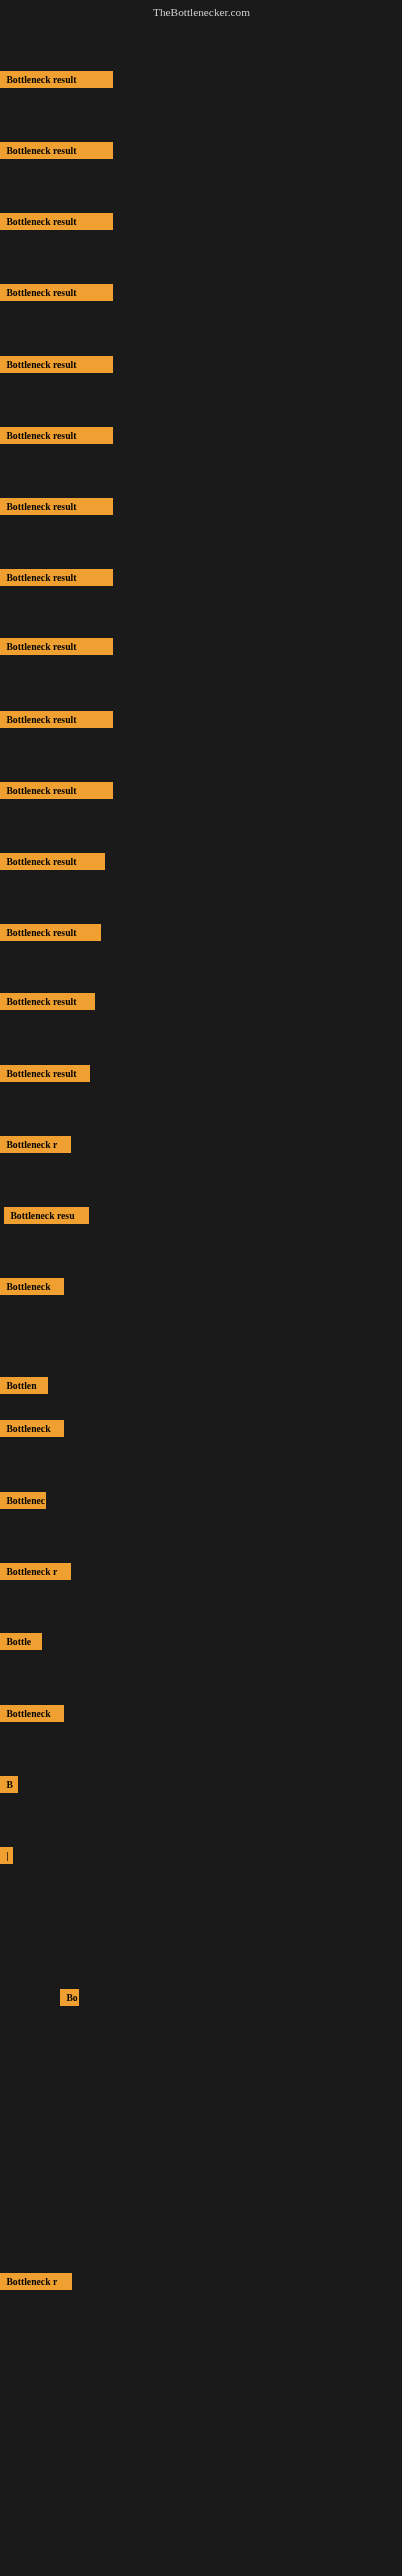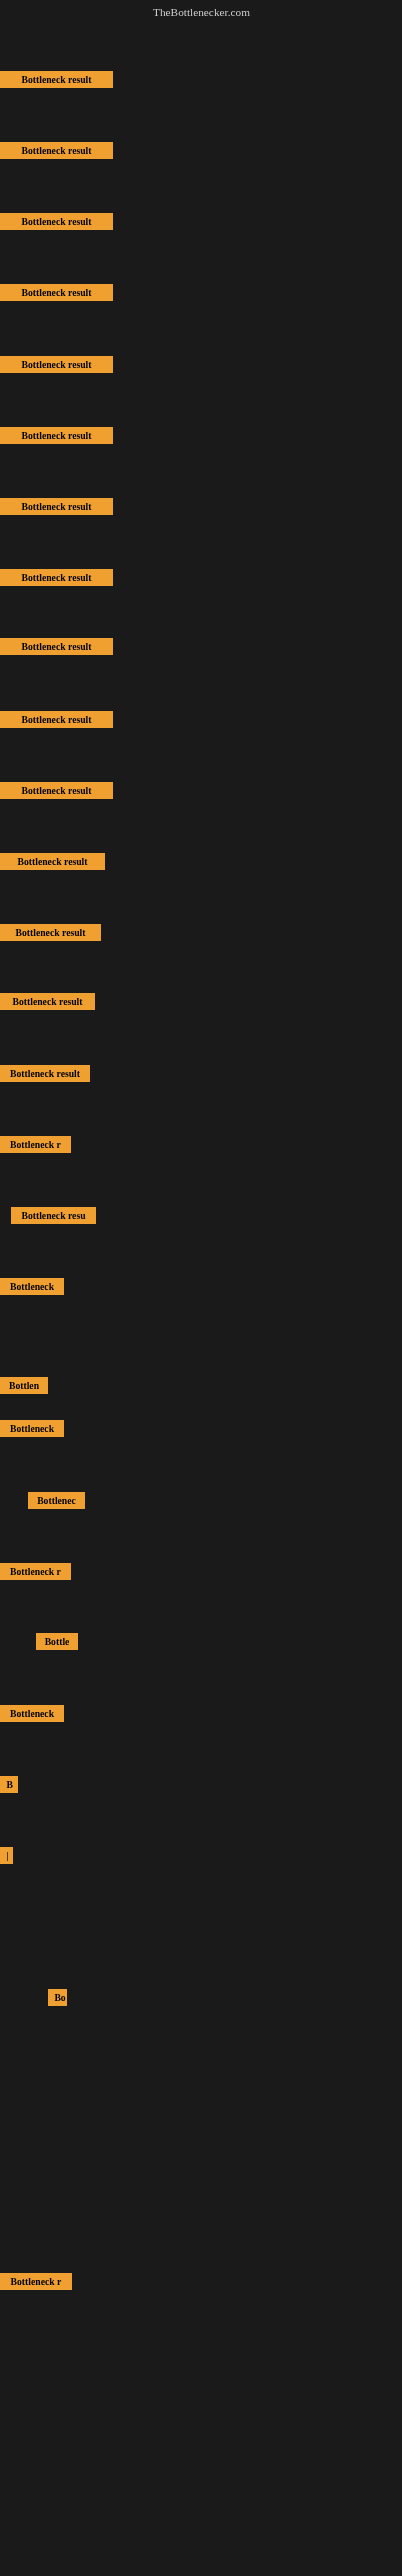--- a/index.html
+++ b/index.html
@@ -39,43 +39,43 @@
       display: inline-block;
       white-space: nowrap;
       overflow: hidden;
     }
   </style>
 </head>
 <body>
 
 <div class="site-title">TheBottlenecker.com</div>
 
-<div id="items-container" style="position:relative; width:403px; height:2536px;text-align:center;">
+<div id="items-container" style="position:relative; width:403px; height:2536px;">
 <div class="bottleneck-item" style="top: 46px; left: 0px;"><div class="bottleneck-badge" style="width: 113px;">Bottleneck result</div></div>
     <div class="bottleneck-item" style="top: 117px; left: 0px;"><div class="bottleneck-badge" style="width: 113px;">Bottleneck result</div></div>
     <div class="bottleneck-item" style="top: 188px; left: 0px;"><div class="bottleneck-badge" style="width: 113px;">Bottleneck result</div></div>
     <div class="bottleneck-item" style="top: 259px; left: 0px;"><div class="bottleneck-badge" style="width: 113px;">Bottleneck result</div></div>
     <div class="bottleneck-item" style="top: 331px; left: 0px;"><div class="bottleneck-badge" style="width: 113px;">Bottleneck result</div></div>
     <div class="bottleneck-item" style="top: 402px; left: 0px;"><div class="bottleneck-badge" style="width: 113px;">Bottleneck result</div></div>
     <div class="bottleneck-item" style="top: 473px; left: 0px;"><div class="bottleneck-badge" style="width: 113px;">Bottleneck result</div></div>
     <div class="bottleneck-item" style="top: 544px; left: 0px;"><div class="bottleneck-badge" style="width: 113px;">Bottleneck result</div></div>
     <div class="bottleneck-item" style="top: 613px; left: 0px;"><div class="bottleneck-badge" style="width: 113px;">Bottleneck result</div></div>
     <div class="bottleneck-item" style="top: 686px; left: 0px;"><div class="bottleneck-badge" style="width: 113px;">Bottleneck result</div></div>
     <div class="bottleneck-item" style="top: 757px; left: 0px;"><div class="bottleneck-badge" style="width: 113px;">Bottleneck result</div></div>
     <div class="bottleneck-item" style="top: 828px; left: 0px;"><div class="bottleneck-badge" style="width: 105px;">Bottleneck result</div></div>
     <div class="bottleneck-item" style="top: 899px; left: 0px;"><div class="bottleneck-badge" style="width: 101px;">Bottleneck result</div></div>
     <div class="bottleneck-item" style="top: 968px; left: 0px;"><div class="bottleneck-badge" style="width: 95px;">Bottleneck result</div></div>
     <div class="bottleneck-item" style="top: 1040px; left: 0px;"><div class="bottleneck-badge" style="width: 90px;">Bottleneck result</div></div>
     <div class="bottleneck-item" style="top: 1111px; left: 0px;"><div class="bottleneck-badge" style="width: 71px;">Bottleneck r</div></div>
-    <div class="bottleneck-item" style="top: 1182px; left: 11px;"><div class="bottleneck-badge" style="width: 85px;">Bottleneck resu</div></div>
+    <div class="bottleneck-item" style="top: 1182px; left: 4px;"><div class="bottleneck-badge" style="width: 85px;">Bottleneck resu</div></div>
     <div class="bottleneck-item" style="top: 1253px; left: 0px;"><div class="bottleneck-badge" style="width: 64px;">Bottleneck</div></div>
     <div class="bottleneck-item" style="top: 1324px; left: 0px; margin-top: 28px;"><div class="bottleneck-badge" style="width: 48px;">Bottlen</div></div>
     <div class="bottleneck-item" style="top: 1395px; left: 0px;"><div class="bottleneck-badge" style="width: 64px;">Bottleneck</div></div>
-    <div class="bottleneck-item" style="top: 1467px; left: 0px;"><div class="bottleneck-badge" style="width: 57px; margin-left: 28px;">Bottlenec</div></div>
+    <div class="bottleneck-item" style="top: 1467px; left: 0px;"><div class="bottleneck-badge" style="width: 46px;">Bottlenec</div></div>
     <div class="bottleneck-item" style="top: 1538px; left: 0px;"><div class="bottleneck-badge" style="width: 71px;">Bottleneck r</div></div>
-    <div class="bottleneck-item" style="top: 1608px; left: 0px; padding-left: 36px;"><div class="bottleneck-badge" style="width: 42px;">Bottle</div></div>
+    <div class="bottleneck-item" style="top: 1608px; left: 0px;"><div class="bottleneck-badge" style="width: 42px;">Bottle</div></div>
     <div class="bottleneck-item" style="top: 1680px; left: 0px;"><div class="bottleneck-badge" style="width: 64px;">Bottleneck</div></div>
     <div class="bottleneck-item" style="top: 1751px; left: 0px;"><div class="bottleneck-badge" style="width: 17.7px;">B</div></div>
     <div class="bottleneck-item" style="top: 1822px; left: 0px;"><div class="bottleneck-badge" style="width: 9.7px;">|</div></div>
-    <div class="bottleneck-item" style="top: 1964px; left: 4px; padding-left: 44px;"><div class="bottleneck-badge" style="width: 19.3px;">Bo</div></div>
+    <div class="bottleneck-item" style="top: 1964px; left: 16px; padding-left: 44px;"><div class="bottleneck-badge" style="width: 19.3px;">Bo</div></div>
     <div class="bottleneck-item" style="top: 2248px; left: 0px;"><div class="bottleneck-badge" style="width: 72px;">Bottleneck r</div></div>
   </div>
 
 
 </body></html>

